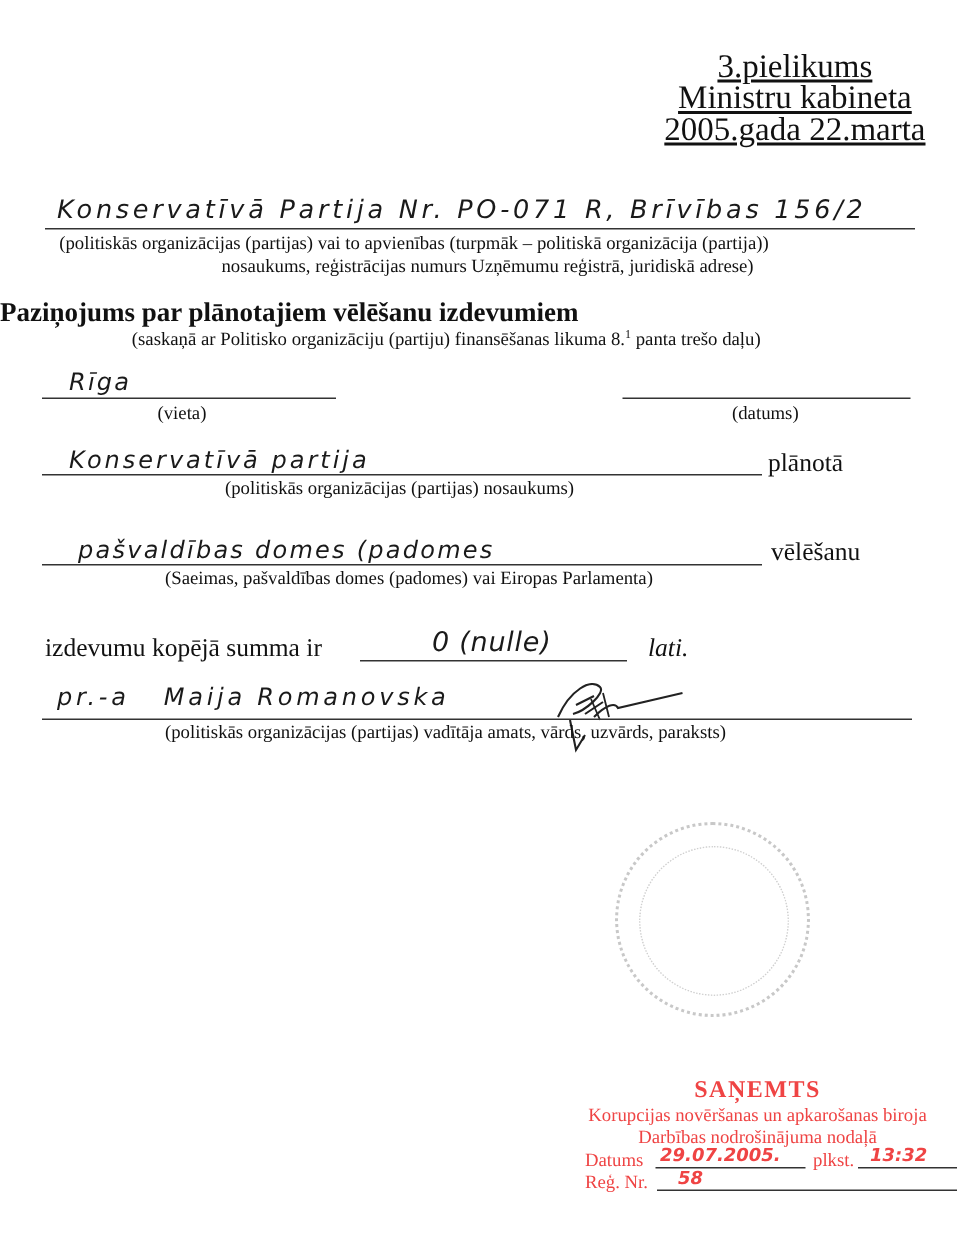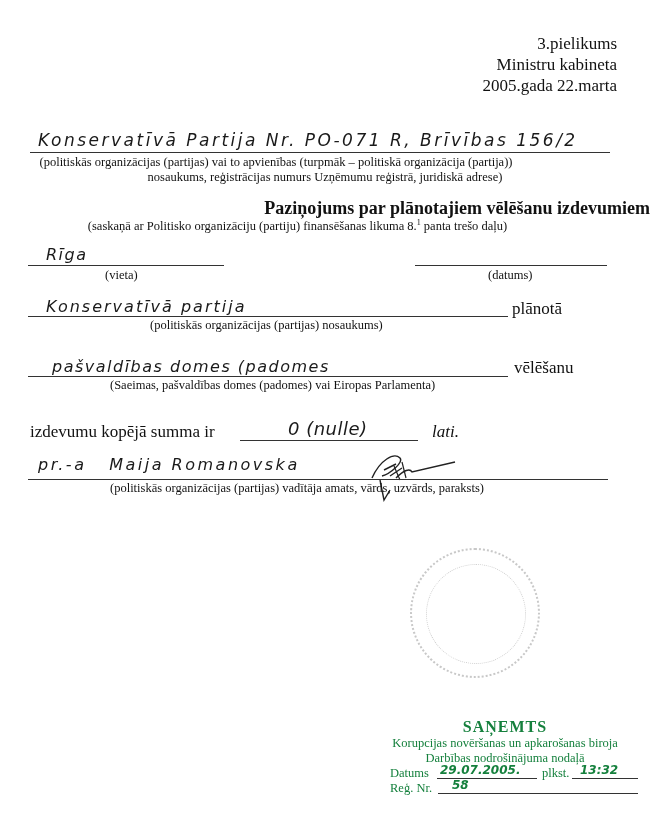--- a/index.html
+++ b/index.html
@@ -4,30 +4,30 @@
 <style>
   * { margin: 0; padding: 0; box-sizing: border-box; }
   html, body { width: 650px; height: 833px; background: #ffffff; overflow: hidden; }
   body { position: relative; font-family: "Liberation Serif", "DejaVu Serif", serif; color: #111; }
   .abs { position: absolute; }
   .hw { font-family: "DejaVu Sans", "Liberation Sans", sans-serif; font-style: italic; color: #1a1a1a; letter-spacing: 1.5px; }
   .line { position: absolute; border-bottom: 1px solid #333; height: 0; }
   .cap { position: absolute; font-size: 12.5px; white-space: nowrap; }
   .txt { position: absolute; font-size: 17px; white-space: nowrap; }
 
-  #header { right: 33px; top: 33px; text-align: right; font-size: 17px; line-height: 21px; }
+  #header { right: 33px; top: 33px; text-align: center; font-size: 22px; line-height: 21px; text-decoration: underline; }
 
-  #title { left: 0; width: 650px; top: 198px; text-align: right; font-weight: bold; font-size: 18px; }
+  #title { left: 0; width: 650px; top: 198px; text-align: left; font-weight: bold; font-size: 18px; }
   #subtitle { left: 0; width: 595px; top: 218px; text-align: center; font-size: 12.5px; }
   #subtitle sup { font-size: 8px; }
 
   .stamp-circle { position: absolute; left: 410px; top: 548px; width: 130px; height: 130px; border-radius: 50%; border: 2px dotted #c8c8c8; }
   .stamp-circle::before { content: ""; position: absolute; left: 14px; top: 14px; width: 98px; height: 98px; border-radius: 50%; border: 1px dotted #d0d0d0; }
 
-  #received { left: 380px; top: 718px; width: 270px; font-size: 12.5px; color: #15803d; }
+  #received { left: 380px; top: 718px; width: 270px; font-size: 12.5px; color: #ef4444; }
   #received .r-title { text-align: center; font-weight: bold; font-size: 16px; letter-spacing: 1px; margin-left: -20px; }
   #received .r-org { text-align: center; line-height: 15px; margin-left: -20px; }
   .r-row { position: relative; height: 15px; white-space: nowrap; }
   .r-row .lbl { position: absolute; left: 10px; top: 0; }
   .r-row .fill { position: absolute; border-bottom: 1px solid #333; top: 12px; height: 0; }
   .r-row .val { position: absolute; top: -3px; font-family: "DejaVu Sans", sans-serif; font-style: italic; font-weight: bold; font-size: 12px; }
 </style>
 </head>
 <body>
 

